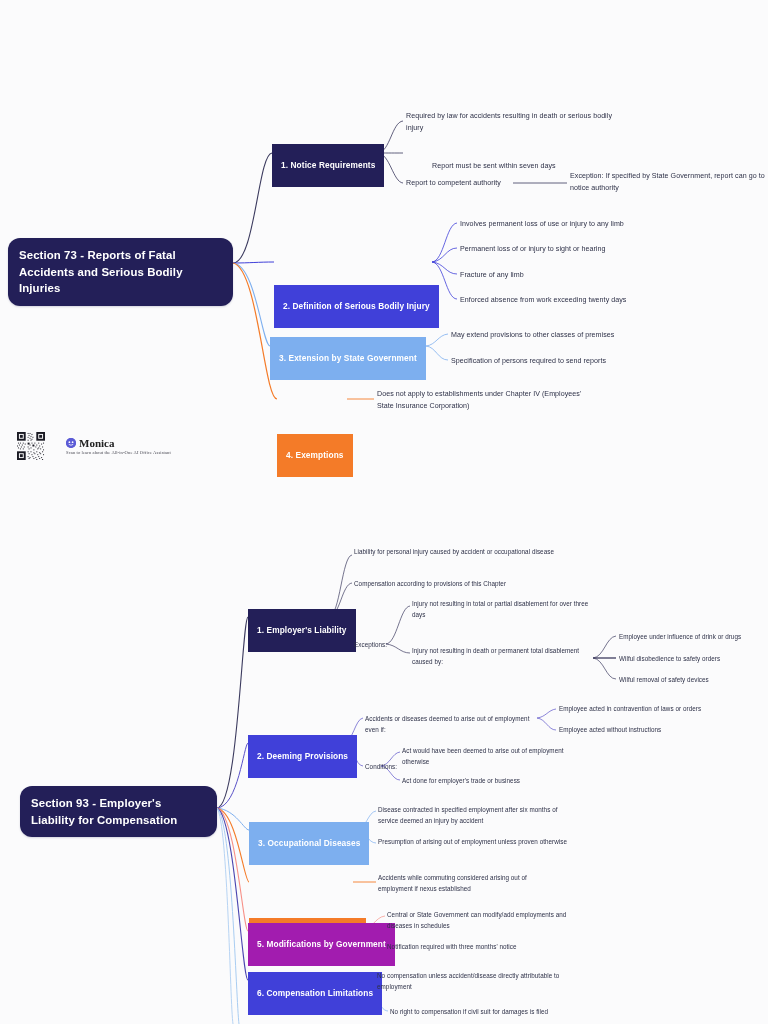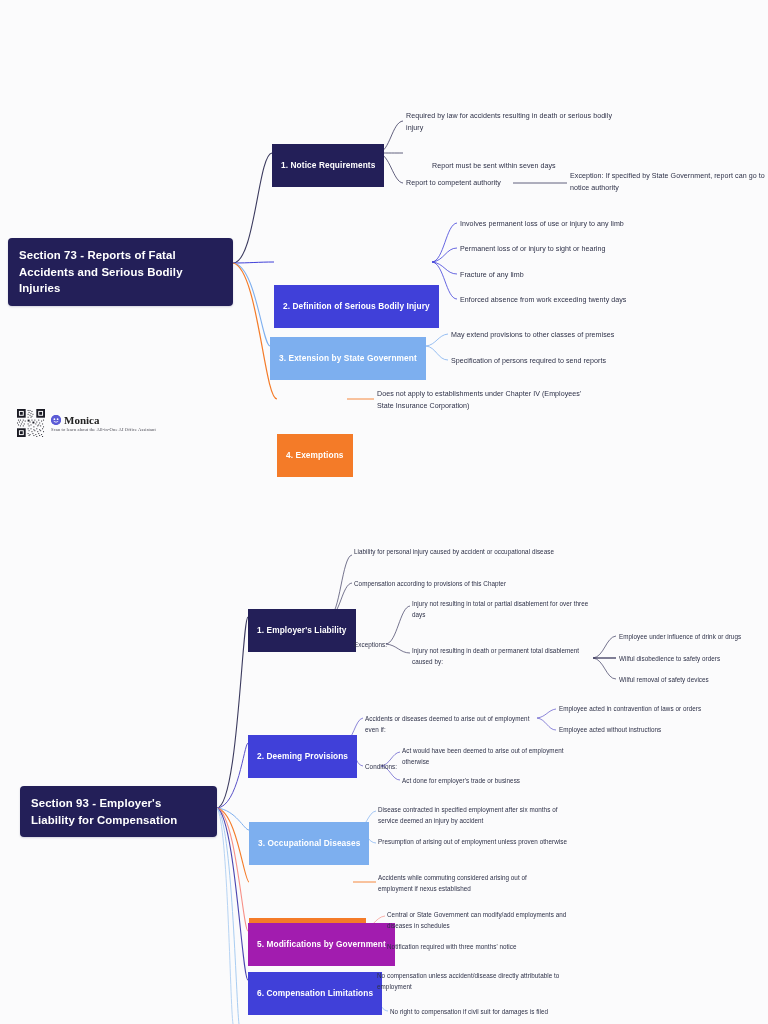--- a/index.html
+++ b/index.html
@@ -23,21 +23,21 @@
     position: absolute;
     display: flex;
     align-items: center;
     border-radius: 7px;
     font-weight: bold;
     letter-spacing: .1px;
     white-space: pre-wrap;
   }
   .root {
     padding: 9px 11px;
-    border-radius: 4px;
+    border-radius: 12px;
     background: #231f58;
     color: #ffffff;
     font-size: 11.4px;
     line-height: 1.45;
     box-shadow: 0 1px 2px rgba(35,31,88,.18);
   }
   .lvl1 {
     padding: 16px 9px;
     font-size: 8.3px;
     line-height: 1.3;
@@ -58,24 +58,24 @@
     line-height: 1.72;
     letter-spacing: .05px;
     white-space: pre-wrap;
     font-weight: 400;
   }
   .leaf.sm { font-size: 6.3px; line-height: 1.78; }
 
   
   #watermark {
     position: absolute;
-    left: 17px; top: 409px;
+    left: 17px; top: 432px;
     display: flex;
     align-items: center;
-    gap: 6px;
+    gap: 21px;
   }
   #qr { width: 28px; height: 28px; display: block; }
   .wm-text { display: flex; flex-direction: column; gap: 1px; }
   .wm-row { display: flex; align-items: center; gap: 3px; }
   .wm-brand {
     font-family: "Liberation Serif", serif;
     font-size: 11px; font-weight: bold; color: #222;
   }
   .wm-sub {
     font-family: "Liberation Serif", serif;

